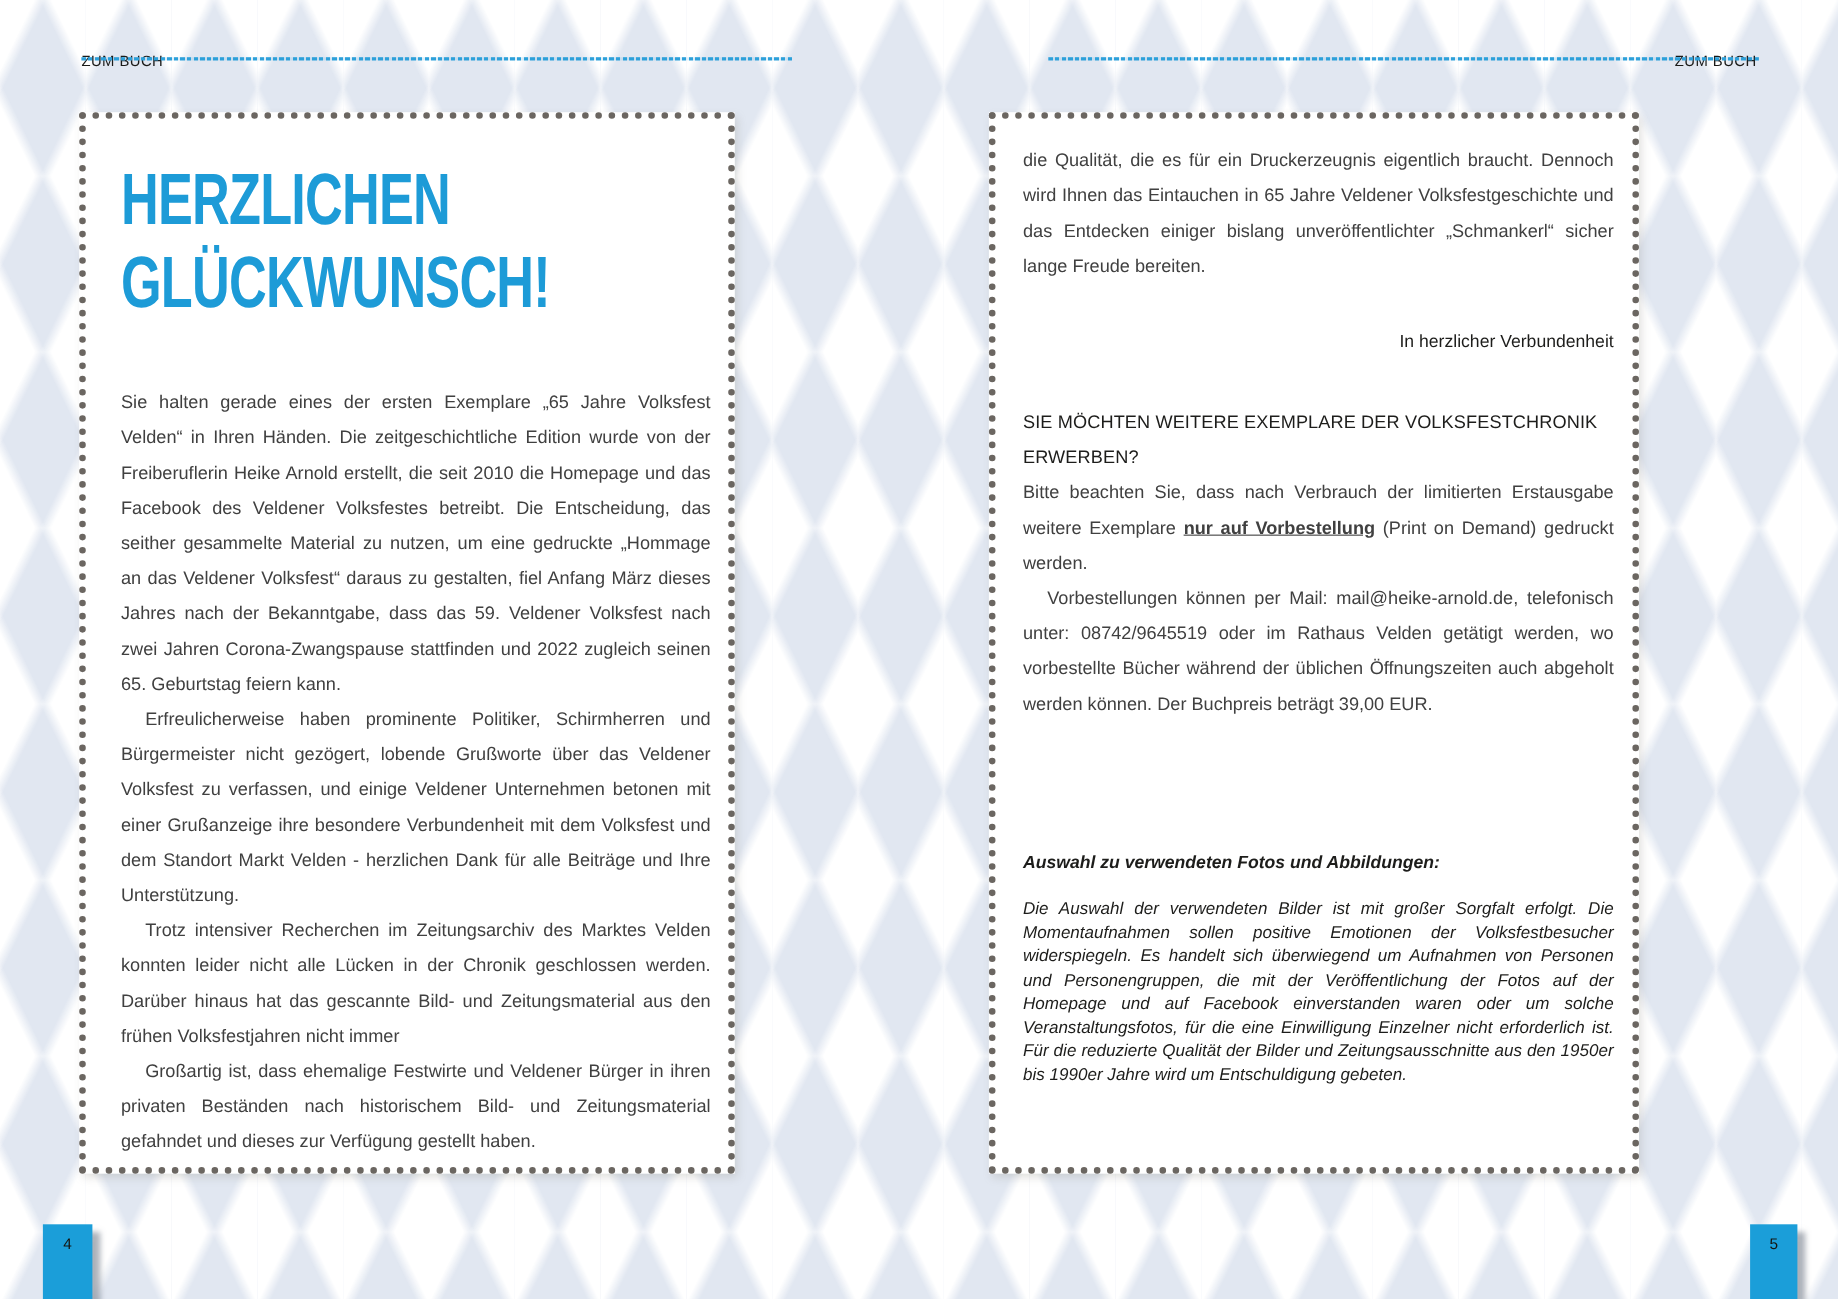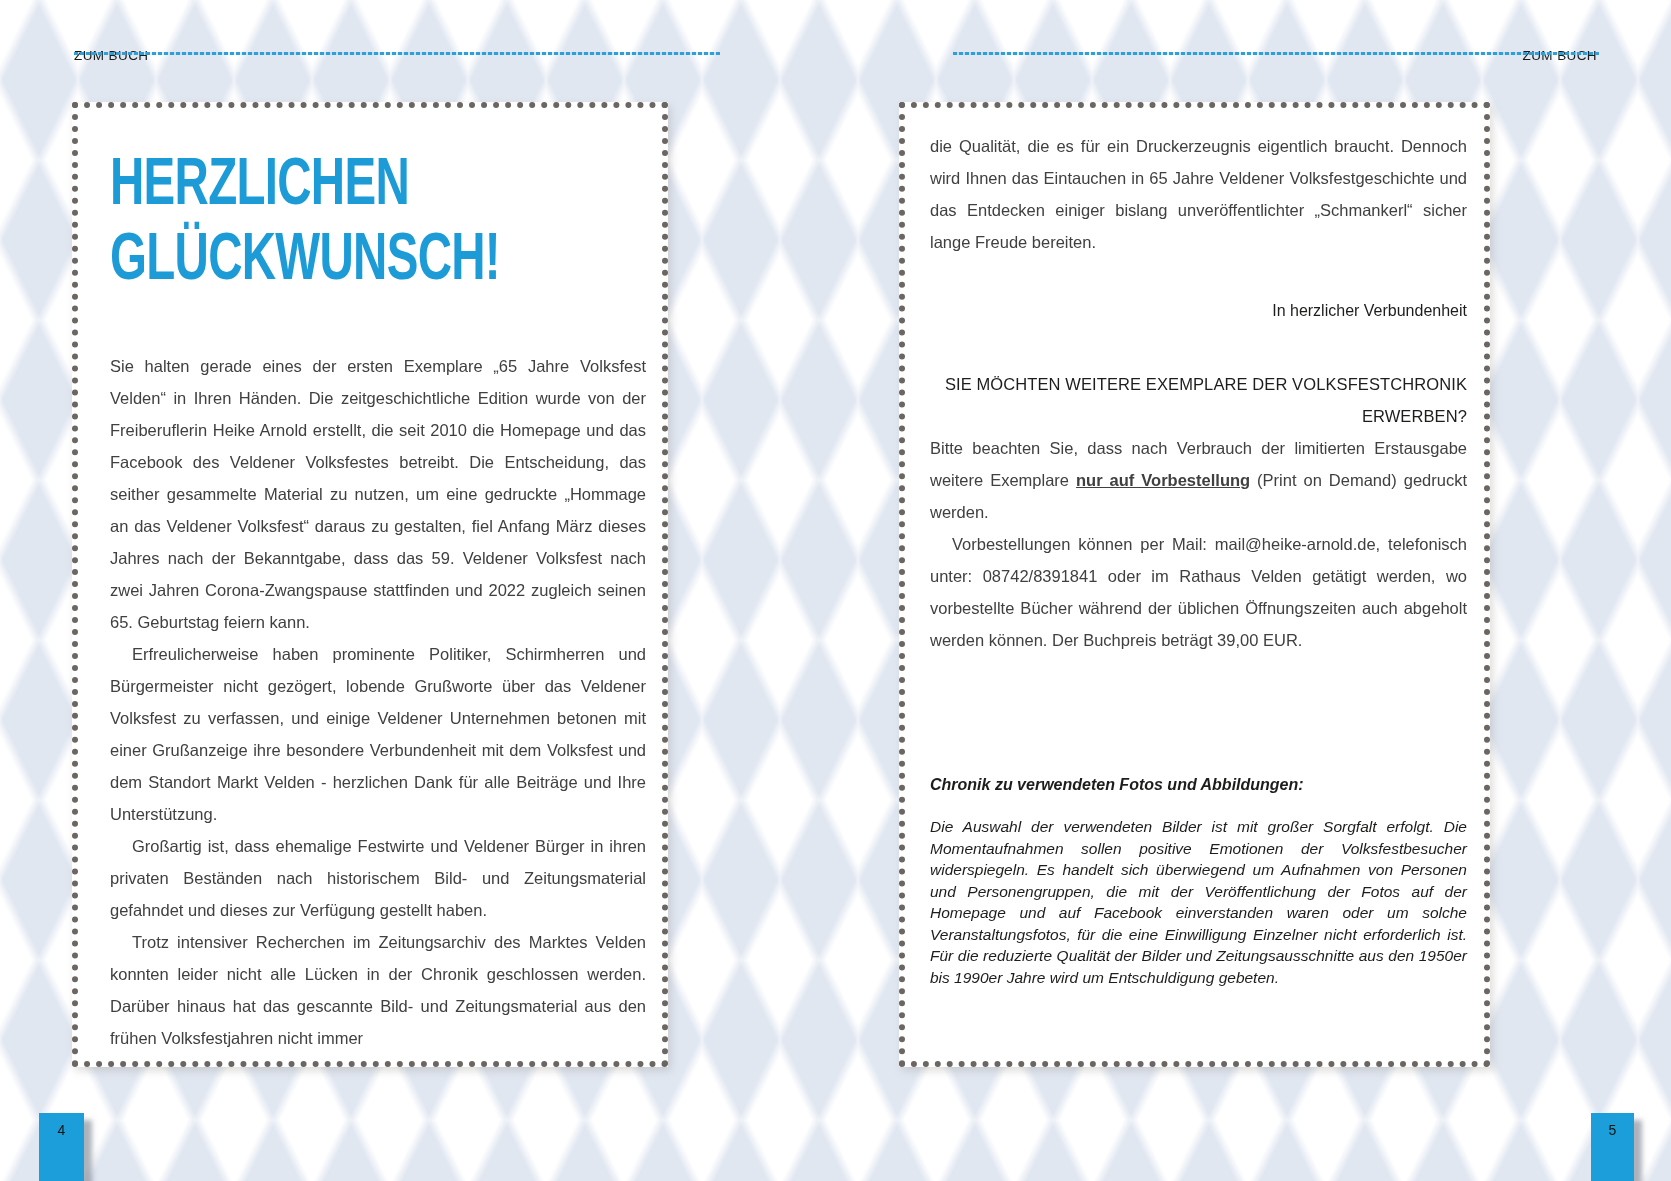--- a/index.html
+++ b/index.html
@@ -59,21 +59,21 @@
 
   .closing-line { margin-top:40px; font-size:16px; line-height:26px;text-align:right; }
 
   .signature-block { position:relative; margin-top:4px; margin-left:42px; width:260px; height:84px; }
   .signature-svg { position:absolute; left:0; top:0; }
   .signature-name {
     position:absolute; left:76px; top:52px;
     font-size:19px; font-weight:bold; color:#1a1a18; letter-spacing:0.3px;
   }
 
-  .order-heading { margin-top:44px; font-size:16.5px; line-height:32px; letter-spacing:0.1px;text-align:right; }
+  .order-heading { margin-top:44px; font-size:16.5px; line-height:32px; letter-spacing:0.1px; }
   .order-bold-underline { font-weight:bold; text-decoration:underline; }
 
   .notice-heading {
     margin-top:118px;
     font-size:16px; font-weight:bold; font-style:italic; line-height:22px;
   }
   .notice-text {
     margin-top:20px;
     font-size:15.5px; font-style:italic; line-height:21.5px; text-align:justify;
   }
@@ -98,37 +98,37 @@
   <div class="head-rule left"></div>
   <div class="head-rule right"></div>
 
   <div class="panel left-panel">
     <h1 class="page-title">
       <span style="display:block">HERZLICHEN</span>
       <span style="display:block">GLÜCKWUNSCH!</span>
     </h1>
     <p class="body-text first-para">Sie halten gerade eines der ersten Exemplare „65 Jahre Volksfest Velden“ in Ihren Händen. Die zeitgeschichtliche Edition wurde von der Freiberuflerin Heike Arnold erstellt, die seit 2010 die Homepage und das Facebook des Veldener Volksfestes betreibt. Die Entscheidung, das seither gesammelte Material zu nutzen, um eine gedruckte „Hommage an das Veldener Volksfest“ daraus zu gestalten, fiel Anfang März dieses Jahres nach der Bekanntgabe, dass das 59. Veldener Volksfest nach zwei Jahren Corona-Zwangspause stattfinden und 2022 zugleich seinen 65. Geburtstag feiern kann.</p>
     <p class="body-text indent">Erfreulicherweise haben prominente Politiker, Schirmherren und Bürgermeister nicht gezögert, lobende Grußworte über das Veldener Volksfest zu verfassen, und einige Veldener Unternehmen betonen mit einer Grußanzeige ihre besondere Verbundenheit mit dem Volksfest und dem Standort Markt Velden - herzlichen Dank für alle Beiträge und Ihre Unterstützung.</p>
+    <p class="body-text indent">Trotz intensiver Recherchen im Zeitungsarchiv des Marktes Velden konnten leider nicht alle Lücken in der Chronik geschlossen werden. Darüber hinaus hat das gescannte Bild- und Zeitungsmaterial aus den frühen Volksfestjahren nicht immer</p>
     <p class="body-text indent">Großartig ist, dass ehemalige Festwirte und Veldener Bürger in ihren privaten Beständen nach historischem Bild- und Zeitungsmaterial gefahndet und dieses zur Verfügung gestellt haben.</p>
-    <p class="body-text indent">Trotz intensiver Recherchen im Zeitungsarchiv des Marktes Velden konnten leider nicht alle Lücken in der Chronik geschlossen werden. Darüber hinaus hat das gescannte Bild- und Zeitungsmaterial aus den frühen Volksfestjahren nicht immer</p>
   </div>
 
   <div class="panel right-panel">
     <p class="body-text intro-para">die Qualität, die es für ein Druckerzeugnis eigentlich braucht. Dennoch wird Ihnen das Eintauchen in 65 Jahre Veldener Volksfestgeschichte und das Entdecken einiger bislang unveröffentlichter „Schmankerl“ sicher lange Freude bereiten.</p>
 
     <p class="closing-line">In herzlicher Verbundenheit</p>
 
 
     <p class="order-heading">SIE MÖCHTEN WEITERE EXEMPLARE DER VOLKSFESTCHRONIK ERWERBEN?</p>
 
     <p class="body-text"><span>Bitte beachten Sie, dass nach Verbrauch der limitierten Erstausgabe weitere Exemplare </span><span class="order-bold-underline">nur auf Vorbestellung</span><span> (Print on Demand) gedruckt werden.</span></p>
 
-    <p class="body-text indent">Vorbestellungen können per Mail: mail@heike-arnold.de, telefonisch unter: 08742/8391841 oder im Rathaus Velden getätigt werden, wo vorbestellte Bücher während der üblichen Öffnungszeiten auch abgeholt werden können. Der Buchpreis beträgt 39,00 EUR.</p>
+    <p class="body-text indent">Vorbestellungen können per Mail: mail@heike-arnold.de, telefonisch unter: 08742/9645519 oder im Rathaus Velden getätigt werden, wo vorbestellte Bücher während der üblichen Öffnungszeiten auch abgeholt werden können. Der Buchpreis beträgt 39,00 EUR.</p>
 
-    <p class="notice-heading">Chronik zu verwendeten Fotos und Abbildungen:</p>
+    <p class="notice-heading">Auswahl zu verwendeten Fotos und Abbildungen:</p>
     <p class="notice-text">Die Auswahl der verwendeten Bilder ist mit großer Sorgfalt erfolgt. Die Momentaufnahmen sollen positive Emotionen der Volksfestbesucher widerspiegeln. Es handelt sich überwiegend um Aufnahmen von Personen und Personengruppen, die mit der Veröffentlichung der Fotos auf der Homepage und auf Facebook einverstanden waren oder um solche Veranstaltungsfotos, für die eine Einwilligung Einzelner nicht erforderlich ist. Für die reduzierte Qualität der Bilder und Zeitungsausschnitte aus den 1950er bis 1990er Jahre wird um Entschuldigung gebeten.</p>
 
   </div>
 
   <div class="page-tab left">
     <span>4</span>
   </div>
   <div class="page-tab right">
     <span>5</span>
   </div>

